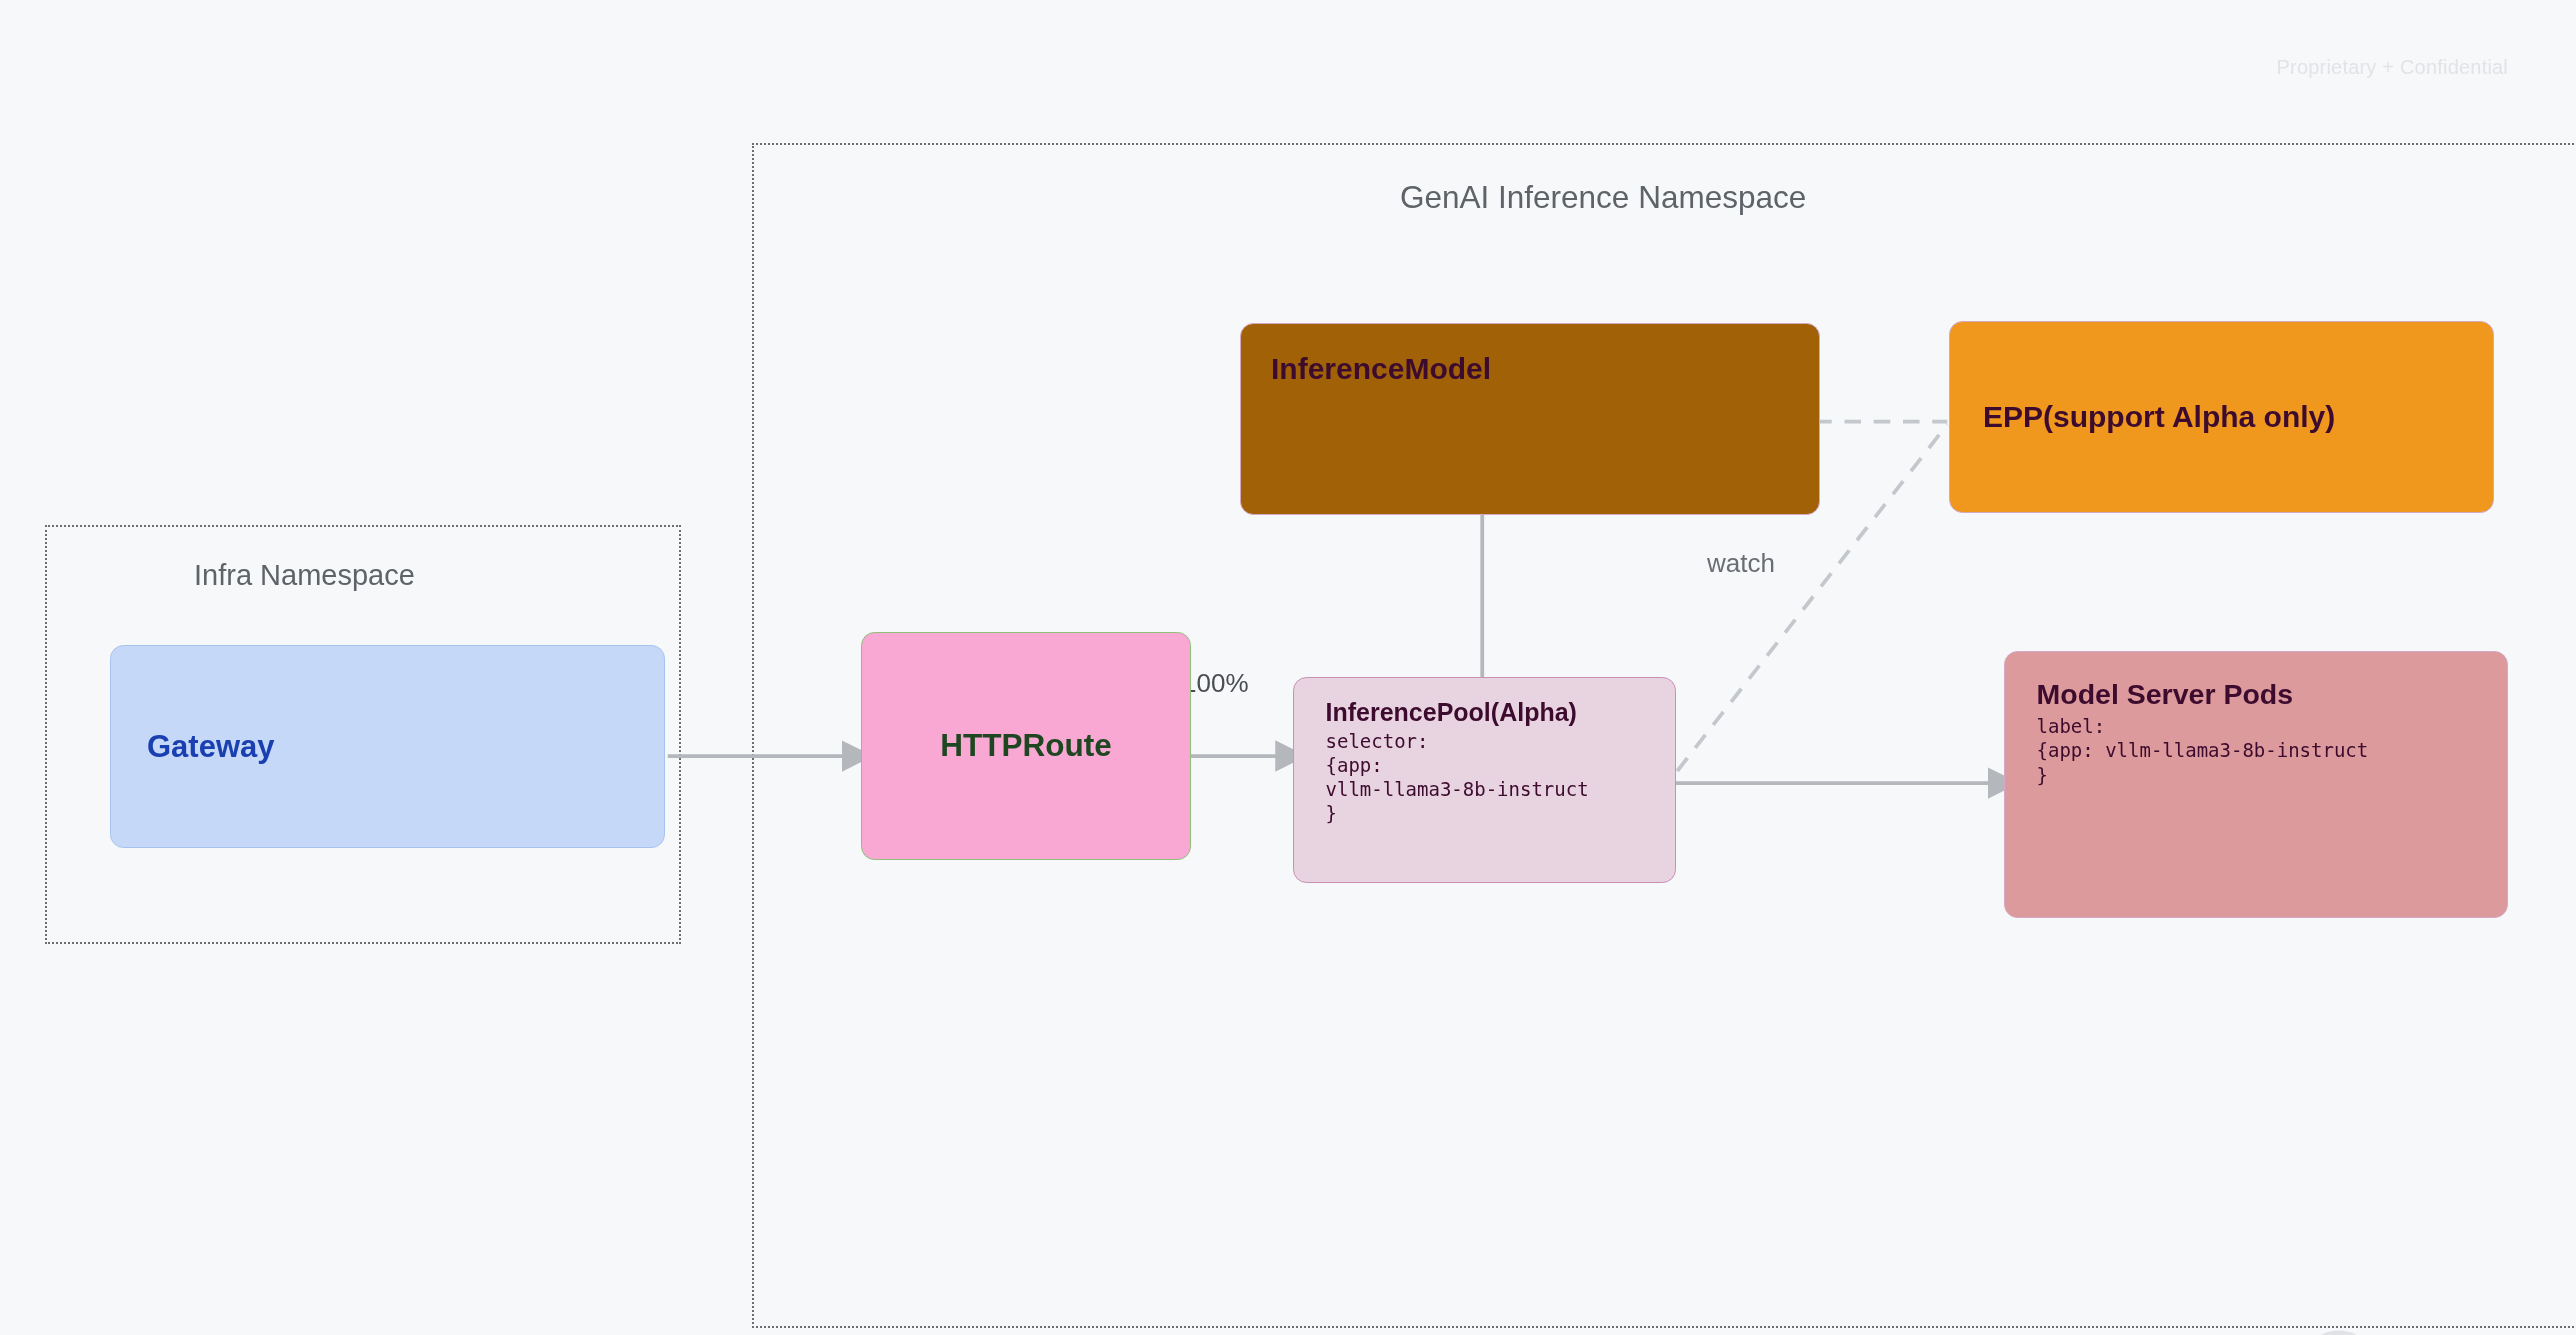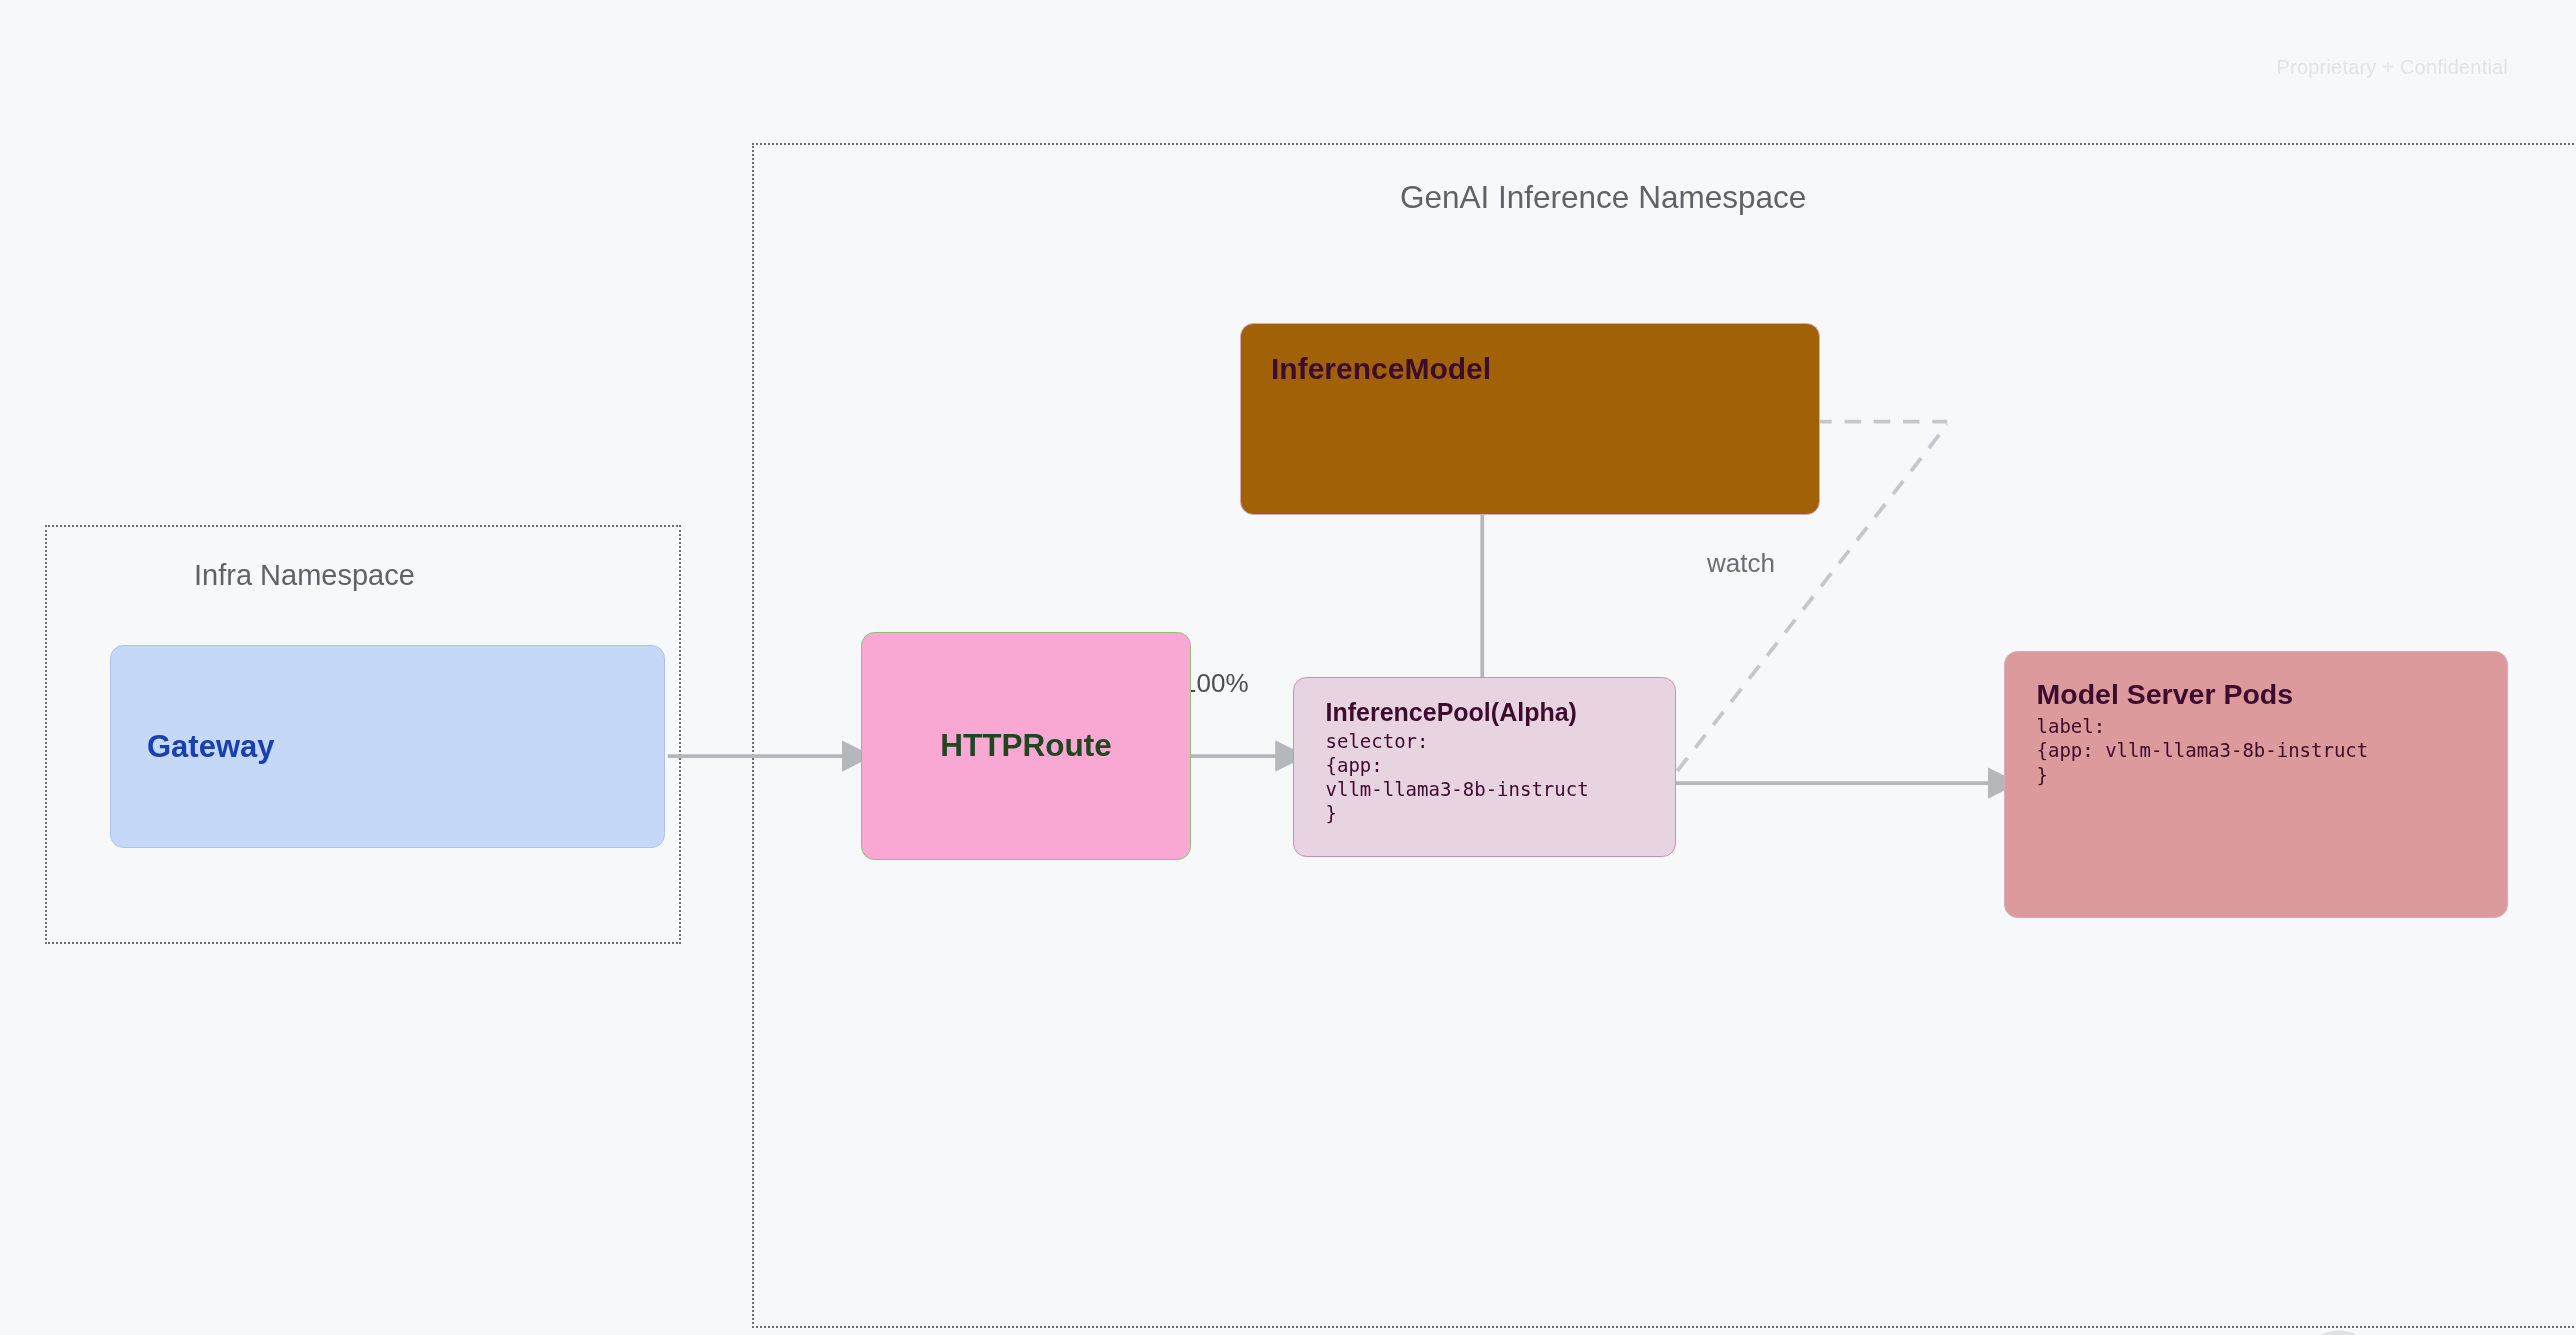--- a/index.html
+++ b/index.html
@@ -146,21 +146,21 @@
     border: 1.5px solid #d5a8c4;
   }
   .n-epp .node-inner { top: 50%; transform: translateY(-50%); padding: 0 33px; }
   .n-epp .node-title { font-size: 30px; color: #3d0b2e; }
 
   
   .n-infpool {
     left: 1293px;
     top: 677px;
     width: 383px;
-    height: 180px;
+    height: 206px;
     background: #e8d3e0;
     border: 1.5px solid #c98fb4;
   }
   .n-infpool .node-inner { top: 19.5px; padding: 0 31.5px; }
   .n-infpool .node-title { font-size: 25px; color: #3d0b2e; margin-bottom: 3px; }
   .n-infpool .node-sub { font-size: 19px; color: #3d0b2e; }
 
   
   .n-pods {
     left: 2004px;
@@ -237,20 +237,25 @@
       <div class="node-title">HTTPRoute</div>
     </div>
   </div>
 
   <div class="node n-infmodel">
     <div class="node-inner">
       <div class="node-title">InferenceModel</div>
     </div>
   </div>
 
+  <div class="node n-epp">
+    <div class="node-inner">
+      <div class="node-title">EPP(support Alpha only)</div>
+    </div>
+  </div>
 
   <div class="node n-infpool">
     <div class="node-inner">
       <div class="node-title">InferencePool(Alpha)</div>
       <div class="node-sub">selector:
 {app:
 vllm-llama3-8b-instruct
 }</div>
     </div>
   </div>

